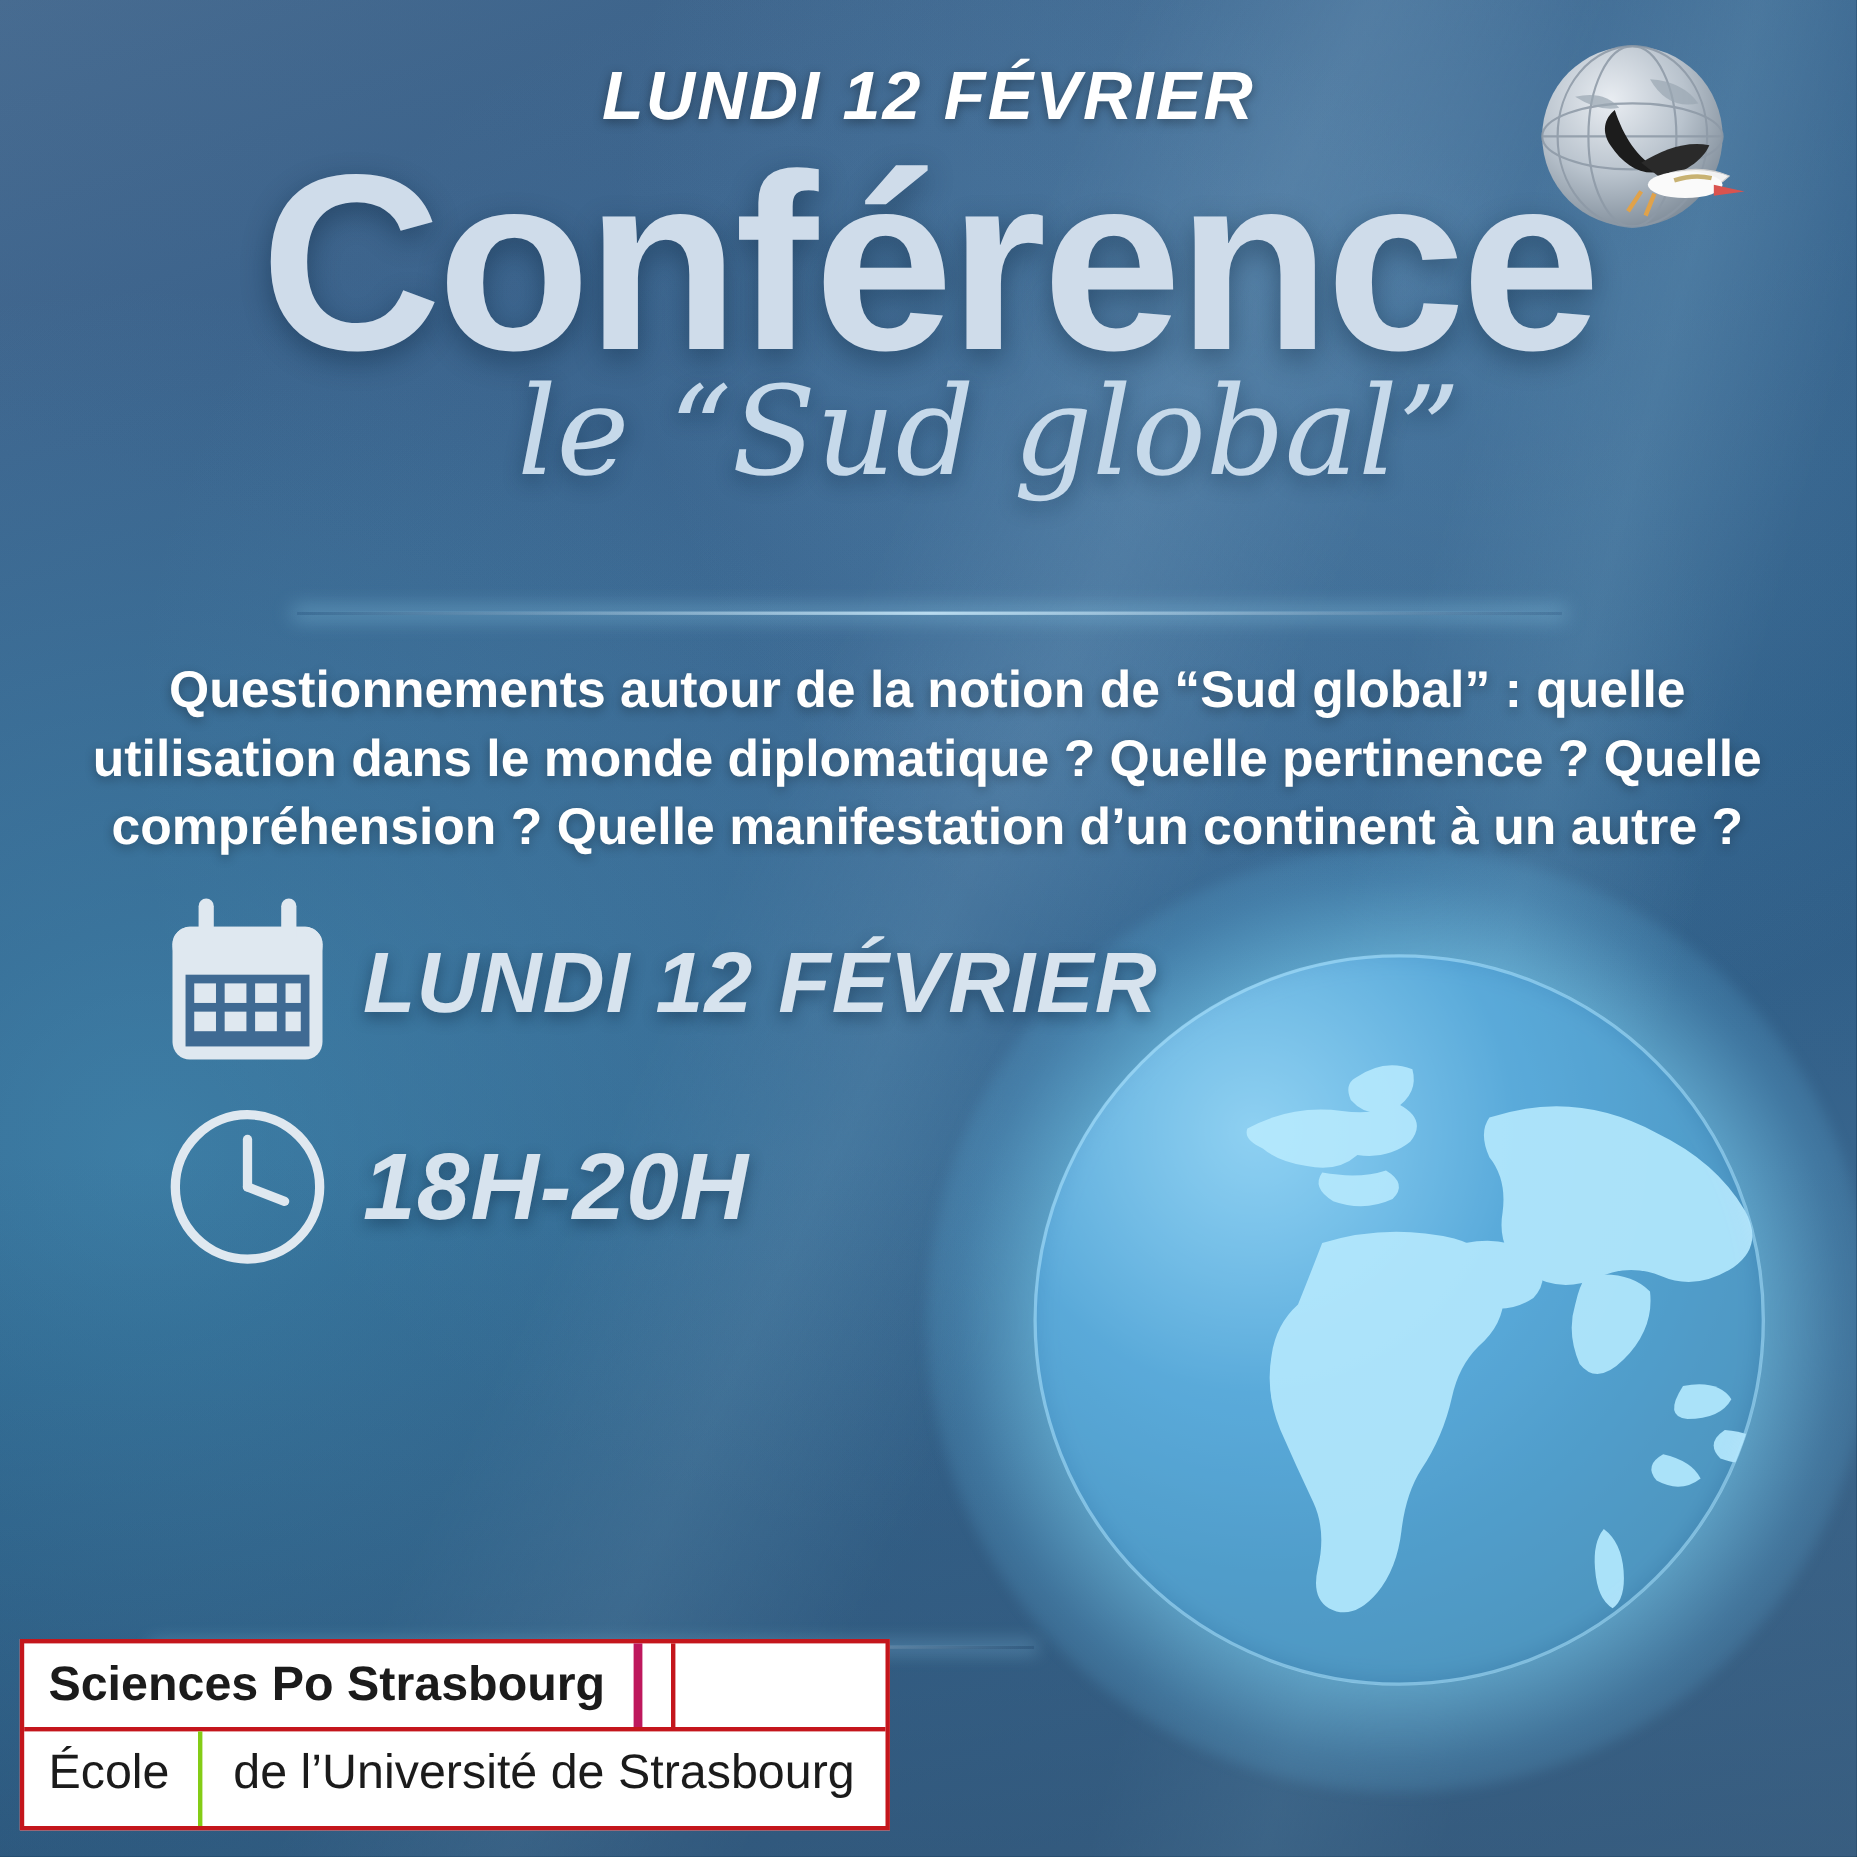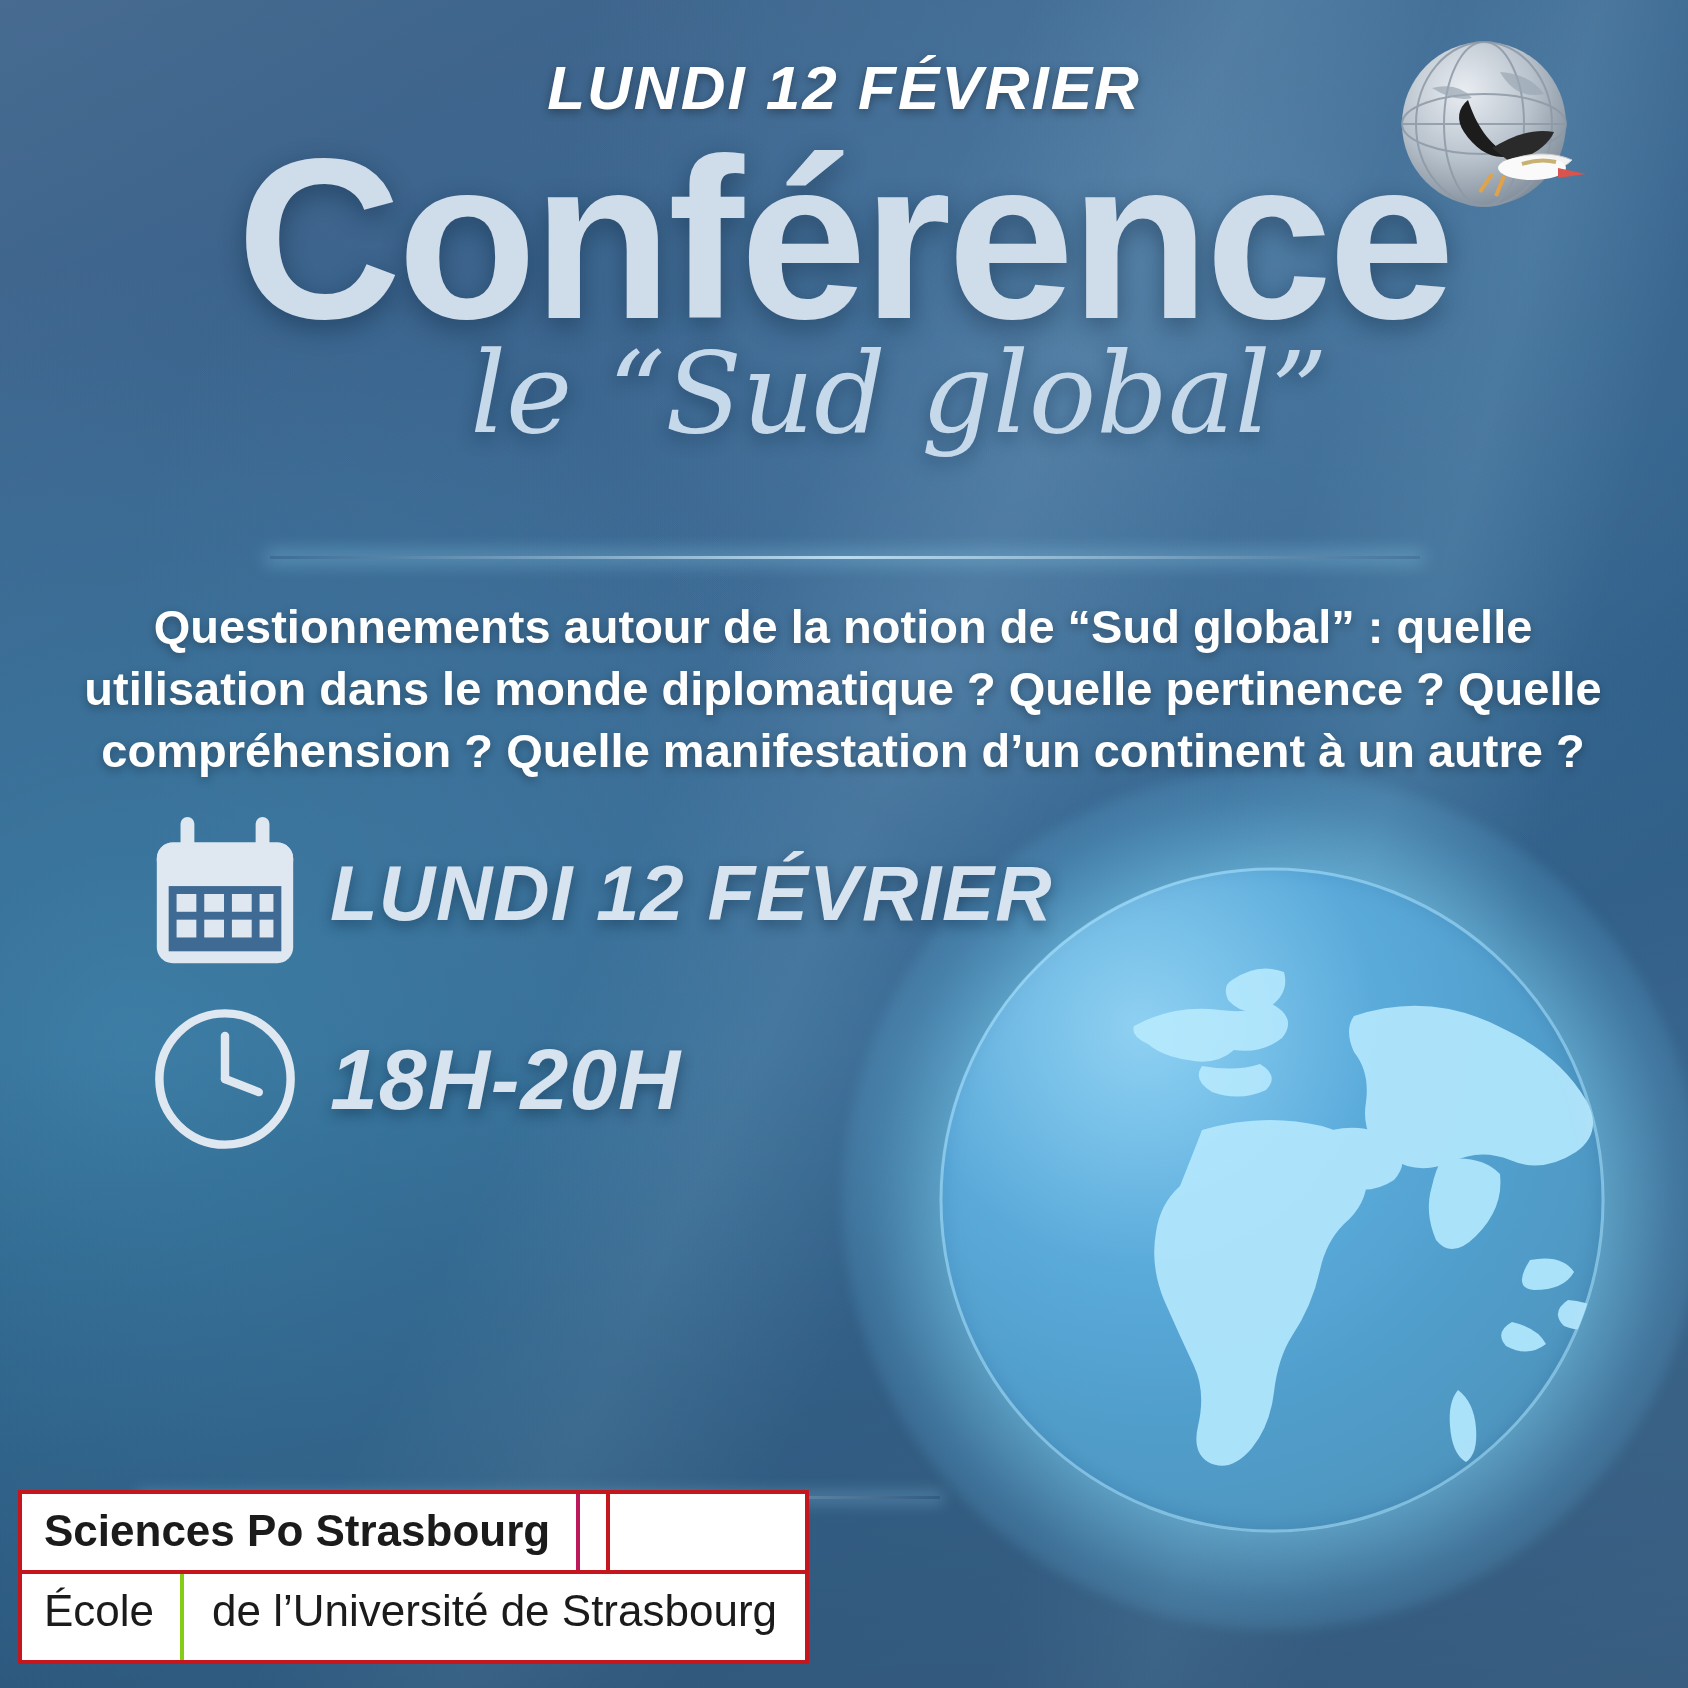--- a/index.html
+++ b/index.html
@@ -194,21 +194,21 @@
     display: flex;
     align-items: stretch;
     border-bottom: 4px solid #c4161c;
   }
   .logo-name {
     padding: 12px 26px 14px 22px;
     font-size: 44px;
     font-weight: bold;
     color: #1b1b1b;
     white-space: nowrap;
-    border-right: 4px solid #be185d;
+    border-right: 8px solid #be185d;
   }
   .logo-bar {
     width: 26px;
     border-right: 4px solid #c4161c;
   }
   .logo-bar:last-child { border-right: none; width: 96px; }
   .logo-bottom {
     display: flex;
     align-items: stretch;
   }

